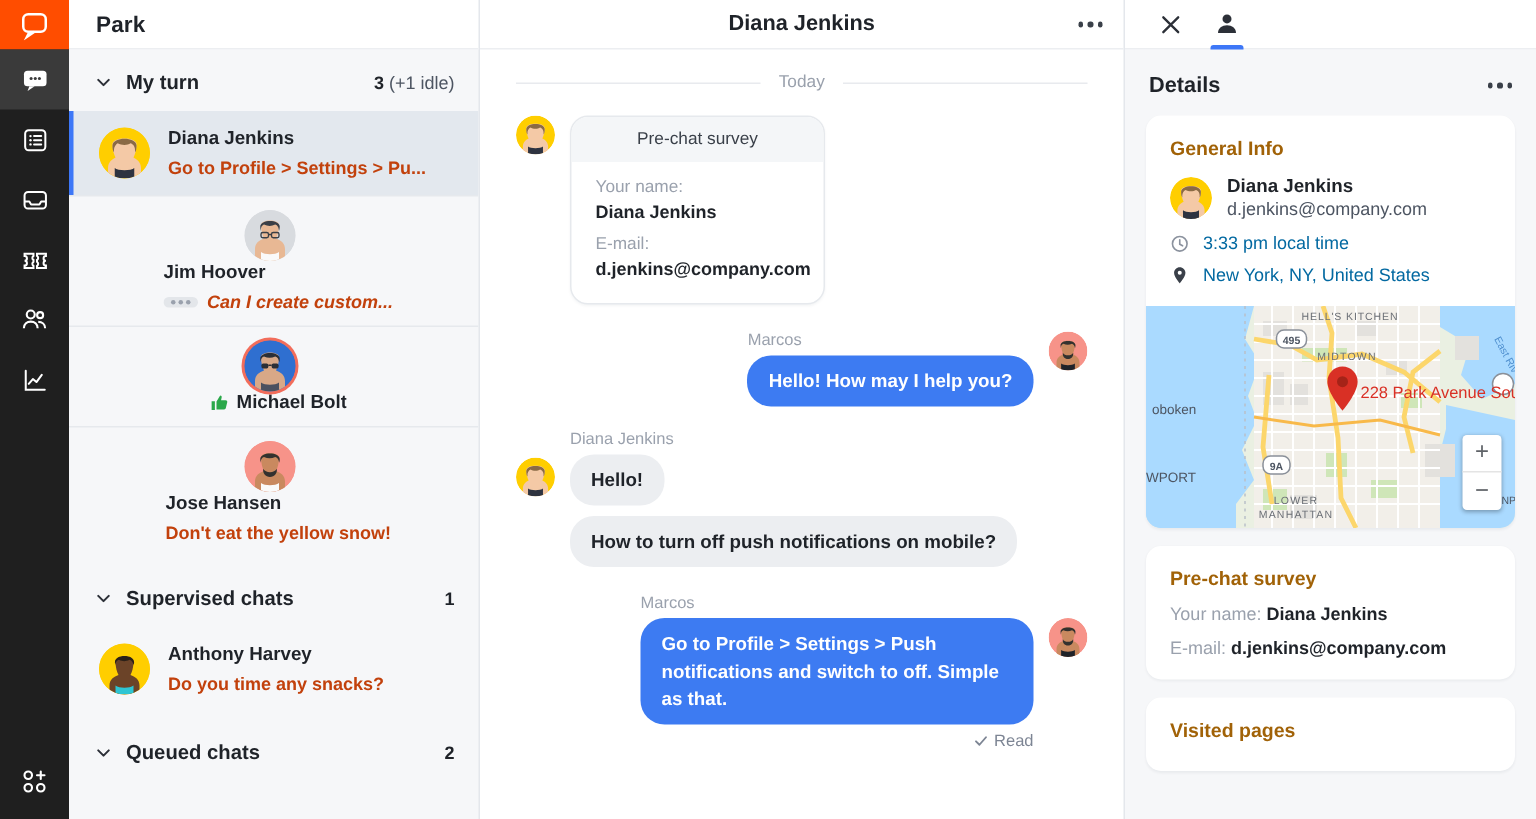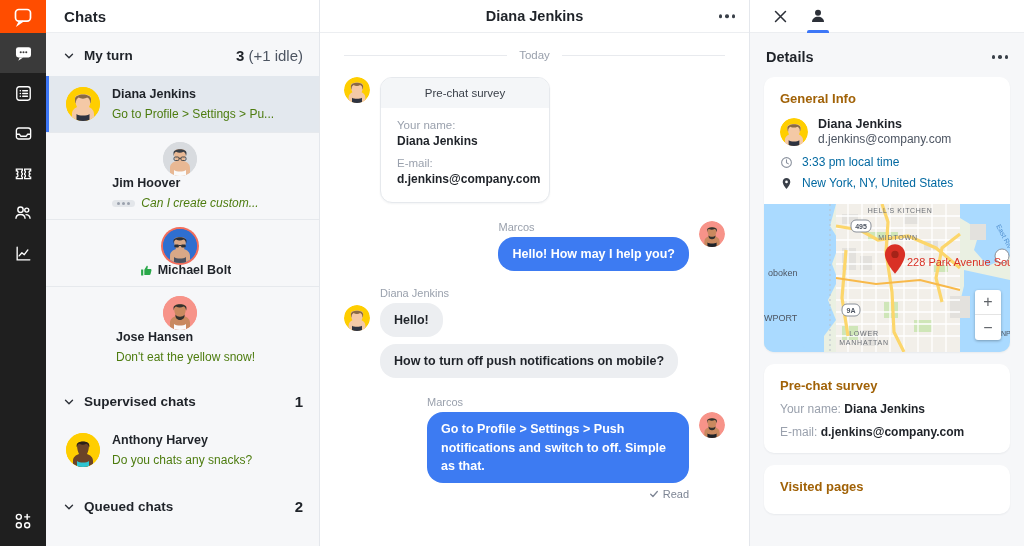--- a/index.html
+++ b/index.html
@@ -42,21 +42,21 @@
   }
   .sidebar-title { font-size: 15px; font-weight: 700; color: #1f2329; letter-spacing: .1px; }
   .sidebar-scroll { flex: 1 1 auto; overflow: hidden; }
 
   .group-header {
     display: flex; align-items: center; padding: 14px 16px 12px 16px;
     cursor: pointer;
   }
   .chev { width: 14px; height: 14px; margin-right: 8px; flex: 0 0 14px; color: #2c3038; }
   .group-label { font-size: 13.5px; font-weight: 700; color: #1f2329; flex: 1 1 auto; }
-  .group-count { font-size: 15px; color: #4d5562; font-weight: 400; }
+  .group-count { font-size: 12px; color: #4d5562; font-weight: 400; }
   .group-count b { font-weight: 700; color: #1f2329; }
 
   .chat-row {
     display: flex; align-items: center; padding: 9px 14px 9px 20px;
     position: relative; cursor: pointer; min-height: 56px;
   }
   .chat-row.selected { background: #e3e8ee; }
   .chat-row.selected::before {
     content: ""; position: absolute; left: 0; top: 0; bottom: 0;
     width: 3px; background: #3d77f7;
@@ -67,23 +67,23 @@
     margin-right: 12px; position: relative; overflow: hidden;
   }
   .avatar.ringed { box-shadow: 0 0 0 2px #f26d5b; }
   .chat-meta { min-width: 0; flex: 1 1 auto; }
   .chat-name {
     font-size: 12.5px; font-weight: 700; color: #1f2329;
     display: flex; align-items: center; gap: 5px;
     white-space: nowrap; overflow: hidden; text-overflow: ellipsis;
   }
   .chat-snippet {
-    font-size: 12px; color: #4d7c0f; margin-top: 6px;
+    font-size: 12px; color: #c2410c; margin-top: 6px;
     white-space: nowrap; overflow: hidden; text-overflow: ellipsis;
-    display: flex; align-items: center; gap: 6px;
+    display: flex; align-items: center; gap: 6px; font-weight: bold;
   }
   .chat-snippet.typing { font-style: italic; }
   .typing-pill {
     background: #e3e6ea; border-radius: 8px; padding: 2px 5px;
     display: inline-flex; gap: 2px; align-items: center; flex: 0 0 auto;
   }
   .typing-pill i { width: 3px; height: 3px; border-radius: 50%; background: #9aa1ad; display: block; }
   .thumb { color: #2aa84a; flex: 0 0 auto; display: inline-flex; }
 
   
@@ -285,21 +285,21 @@
         <circle cx="7" cy="7" r="3"></circle>
           <circle cx="7" cy="17" r="3"></circle>
           <circle cx="17" cy="17" r="3"></circle>
         <path d="M17 4v6M14 7h6" stroke-linecap="round"></path>
       </svg>
     </div>
   </div>
 
   <div class="sidebar">
     <div class="sidebar-header">
-      <span class="sidebar-title">Chats</span>
+      <span class="sidebar-title">Park</span>
     </div>
     <div class="sidebar-scroll">
 
       <div class="group-header">
         <span class="chev">
           <svg width="14" height="14" viewBox="0 0 24 24" fill="none" stroke="currentColor" stroke-width="2.4" stroke-linecap="round" stroke-linejoin="round">
               <path d="M6 9l6 6 6-6"></path>
             </svg>
         </span>
         <span class="group-label">My turn</span>
@@ -400,21 +400,21 @@
         <span class="avatar" style="background:#ffce00">
           <svg width="34" height="34" viewBox="0 0 34 34">
               <circle cx="17" cy="17" r="17" fill="#ffce00"></circle>
               <path d="M11 12c0-4.5 12-4.5 12 0 0 4-1 7-2 9 3 1 6 3 6 7v8H7v-8c0-4 3-6 6-7-1-2-2-5-2-9z" fill="#6b4328"></path>
               <path d="M10.6 12.5c0-5.5 12.8-5.5 12.8 0 0 .8-.1 1.4-.3 1.8-.6-2.5-1.8-3.2-2.8-3.5-2.5 1.3-4.5 1.3-7 0-1 .4-2.2 1-2.4 3.5-.2-.4-.3-1-.3-1.8z" fill="#2b2018"></path>
               <path d="M11 28c2.5 2 9.5 2 12 0v6H11z" fill="#2ec5d3"></path>
             </svg>
         </span>
         <span class="chat-meta">
           <span class="chat-name">Anthony Harvey</span>
-          <span class="chat-snippet">Do you chats any snacks?</span>
+          <span class="chat-snippet">Do you time any snacks?</span>
         </span>
       </div>
 
       <div class="group-header" style="padding-top:20px">
         <span class="chev">
           <svg width="14" height="14" viewBox="0 0 24 24" fill="none" stroke="currentColor" stroke-width="2.4" stroke-linecap="round" stroke-linejoin="round">
               <path d="M6 9l6 6 6-6"></path>
             </svg>
         </span>
         <span class="group-label">Queued chats</span>

